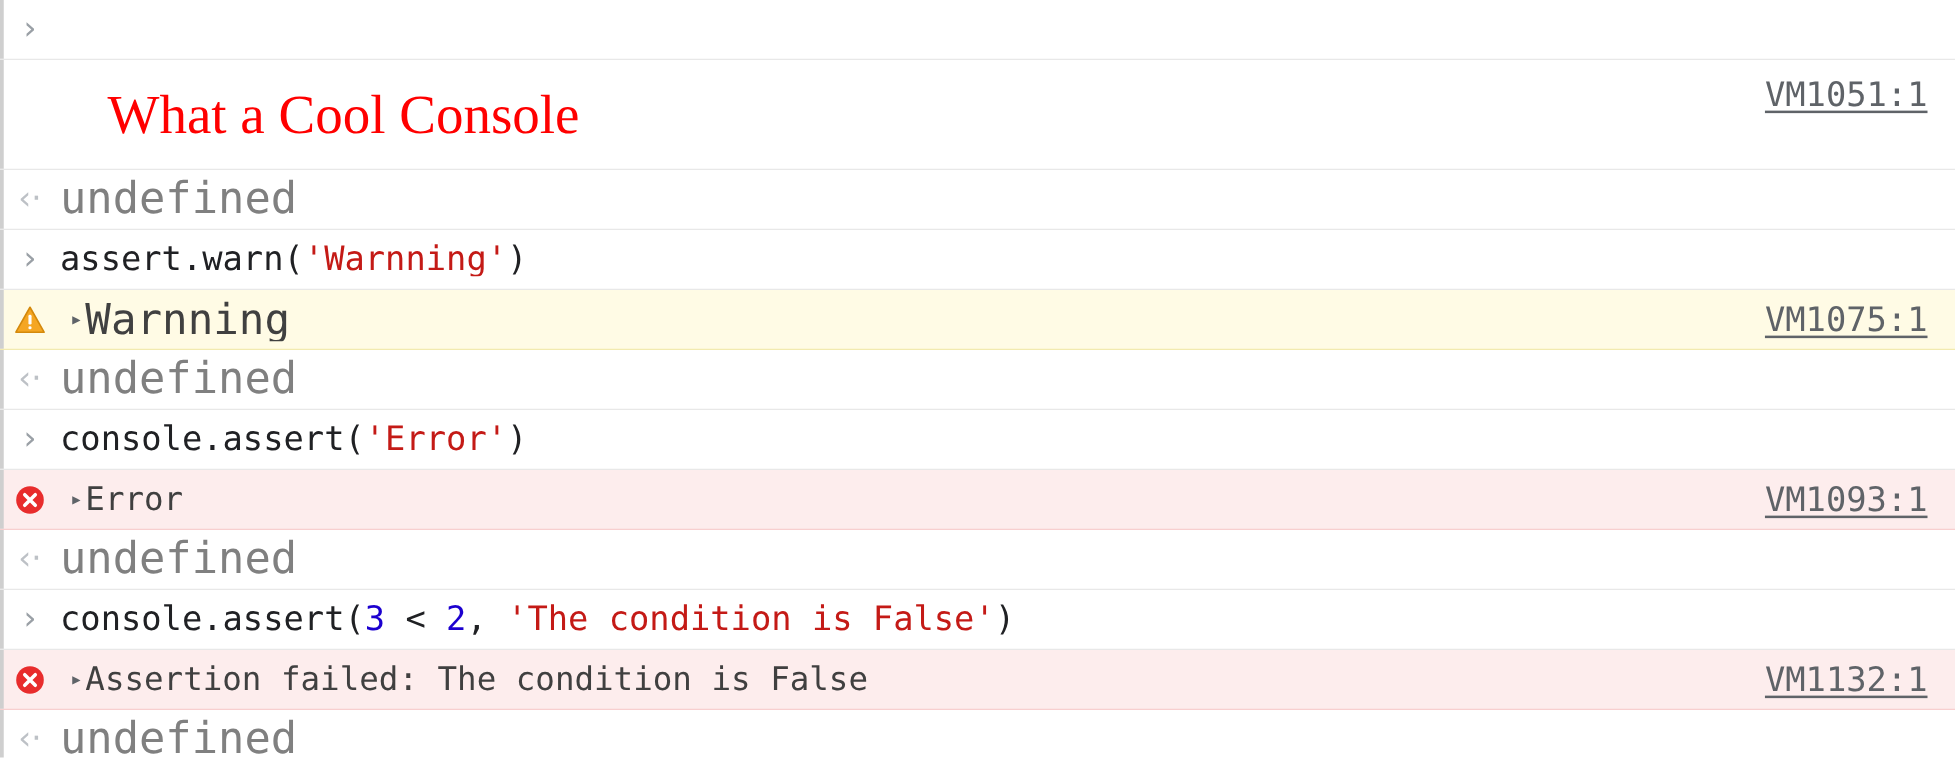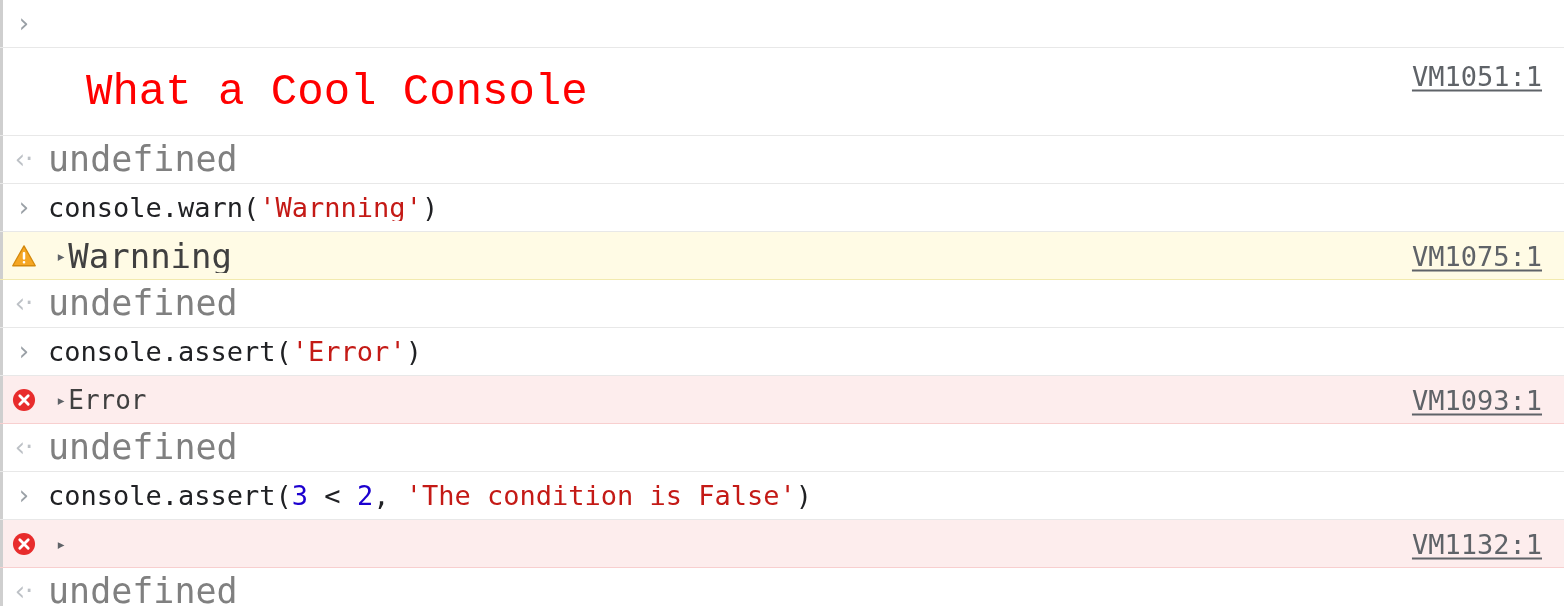--- a/index.html
+++ b/index.html
@@ -113,21 +113,21 @@
 
   .result-text {
     font-family: "DejaVu Sans Mono", "Liberation Mono", monospace;
     font-size: 35px;
     line-height: 1;
     color: #808080;
     white-space: pre;
   }
 
   .big-text {
-    font-family: Liberation Mono, monospace;
+    font-family: Liberation Serif, serif;
     font-size: 44px;
     line-height: 1;
     color: #ff0000;
     white-space: pre;
     padding-left: 38px;
   }
 
   .warn-text {
     font-family: "DejaVu Sans Mono", "Liberation Mono", monospace;
     font-size: 34px;
@@ -194,21 +194,21 @@
     <div class="row row-result">
       <div class="gutter">
         <span class="chev-result">‹·</span>
       </div>
       <div class="body"><span class="result-text">undefined</span></div>
     </div>
     <div class="row row-input">
       <div class="gutter">
         <span class="chev-input">›</span>
       </div>
-      <div class="body"><span class="code"><span class="tok-plain">console.warn(</span><span class="tok-str">'Warnning'</span><span class="tok-plain">)</span></span></div>
+      <div class="body"><span class="code"><span class="tok-plain">assert.warn(</span><span class="tok-str">'Warnning'</span><span class="tok-plain">)</span></span></div>
     </div>
     <div class="row row-warn">
       <div class="gutter">
         <svg class="icon-warn" viewBox="0 0 24 24" xmlns="http://www.w3.org/2000/svg">
           <path d="M12 2.6 L22.4 21 H1.6 Z" fill="#f5a623" stroke="#d4890c" stroke-width="1.2" stroke-linejoin="round"></path>
           <rect x="10.85" y="8.2" width="2.3" height="7.2" rx="1" fill="#ffffff"></rect>
           <rect x="10.85" y="16.6" width="2.3" height="2.3" rx="1" fill="#ffffff"></rect>
         </svg>
       </div>
       <div class="body"><span class="disclosure">▸</span><span class="warn-text">Warnning</span></div>
@@ -248,21 +248,21 @@
       </div>
       <div class="body"><span class="code"><span class="tok-plain">console.assert(</span><span class="tok-num">3</span><span class="tok-plain"> &lt; </span><span class="tok-num">2</span><span class="tok-plain">, </span><span class="tok-str">'The condition is False'</span><span class="tok-plain">)</span></span></div>
     </div>
     <div class="row row-error">
       <div class="gutter">
         <svg class="icon-error" viewBox="0 0 24 24" xmlns="http://www.w3.org/2000/svg">
           <circle cx="12" cy="12" r="10.2" fill="#e82c2c"></circle>
           <path d="M8.1 8.1 L15.9 15.9 M15.9 8.1 L8.1 15.9" stroke="#ffffff" stroke-width="2.6" stroke-linecap="round"></path>
         </svg>
       </div>
-      <div class="body"><span class="disclosure">▸</span></div>
+      <div class="body"><span class="disclosure">▸</span><span class="err-text">Assertion failed: The condition is False</span></div>
       <a class="src-link">VM1132:1</a>
     </div>
     <div class="row row-result">
       <div class="gutter">
         <span class="chev-result">‹·</span>
       </div>
       <div class="body"><span class="result-text">undefined</span></div>
     </div>
   </div>
 

